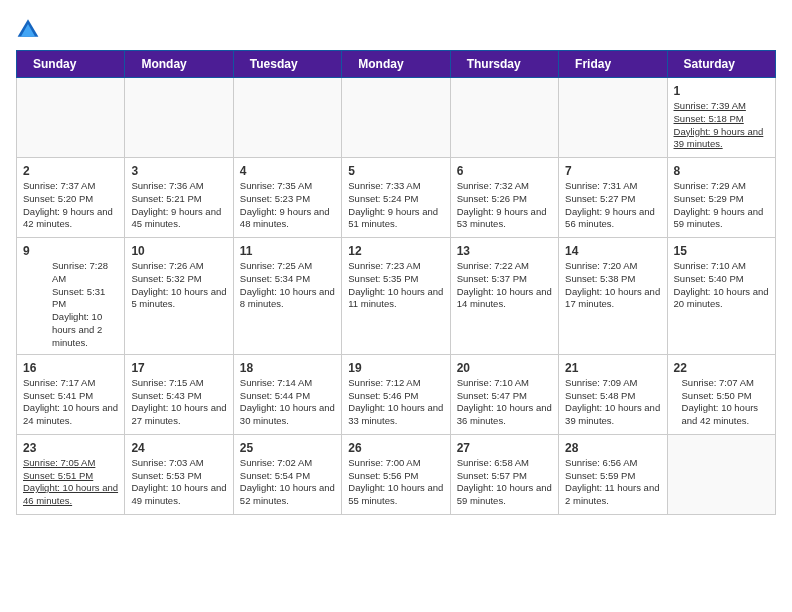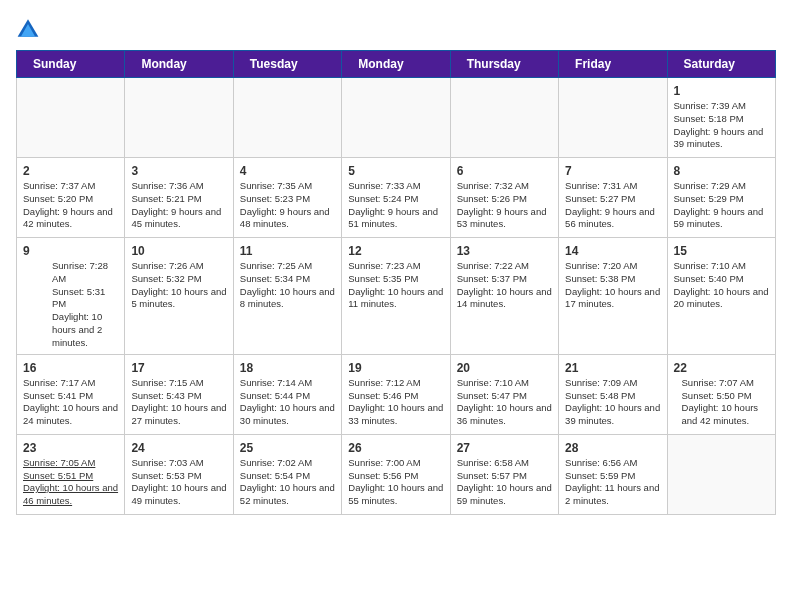--- a/index.html
+++ b/index.html
@@ -119,21 +119,21 @@
   <tbody id="calendar-body">
   <tr>
         <td class="empty"></td>
         <td class="empty"></td>
         <td class="empty"></td>
         <td class="empty"></td>
         <td class="empty"></td>
         <td class="empty"></td>
         <td>
           <span class="day-num">1</span>
-          <div class="day-info" style="white-space: pre-line;">Sunrise: 7:39 AM
+          <div class="day-info" style="white-space: pre-line; text-decoration: underline;">Sunrise: 7:39 AM
 Sunset: 5:18 PM
 Daylight: 9 hours and 39 minutes.</div>
         </td>
       </tr>
       <tr>
         <td>
           <span class="day-num">2</span>
           <div class="day-info" style="white-space: pre-line;">Sunrise: 7:37 AM
 Sunset: 5:20 PM
 Daylight: 9 hours and 42 minutes.</div>

